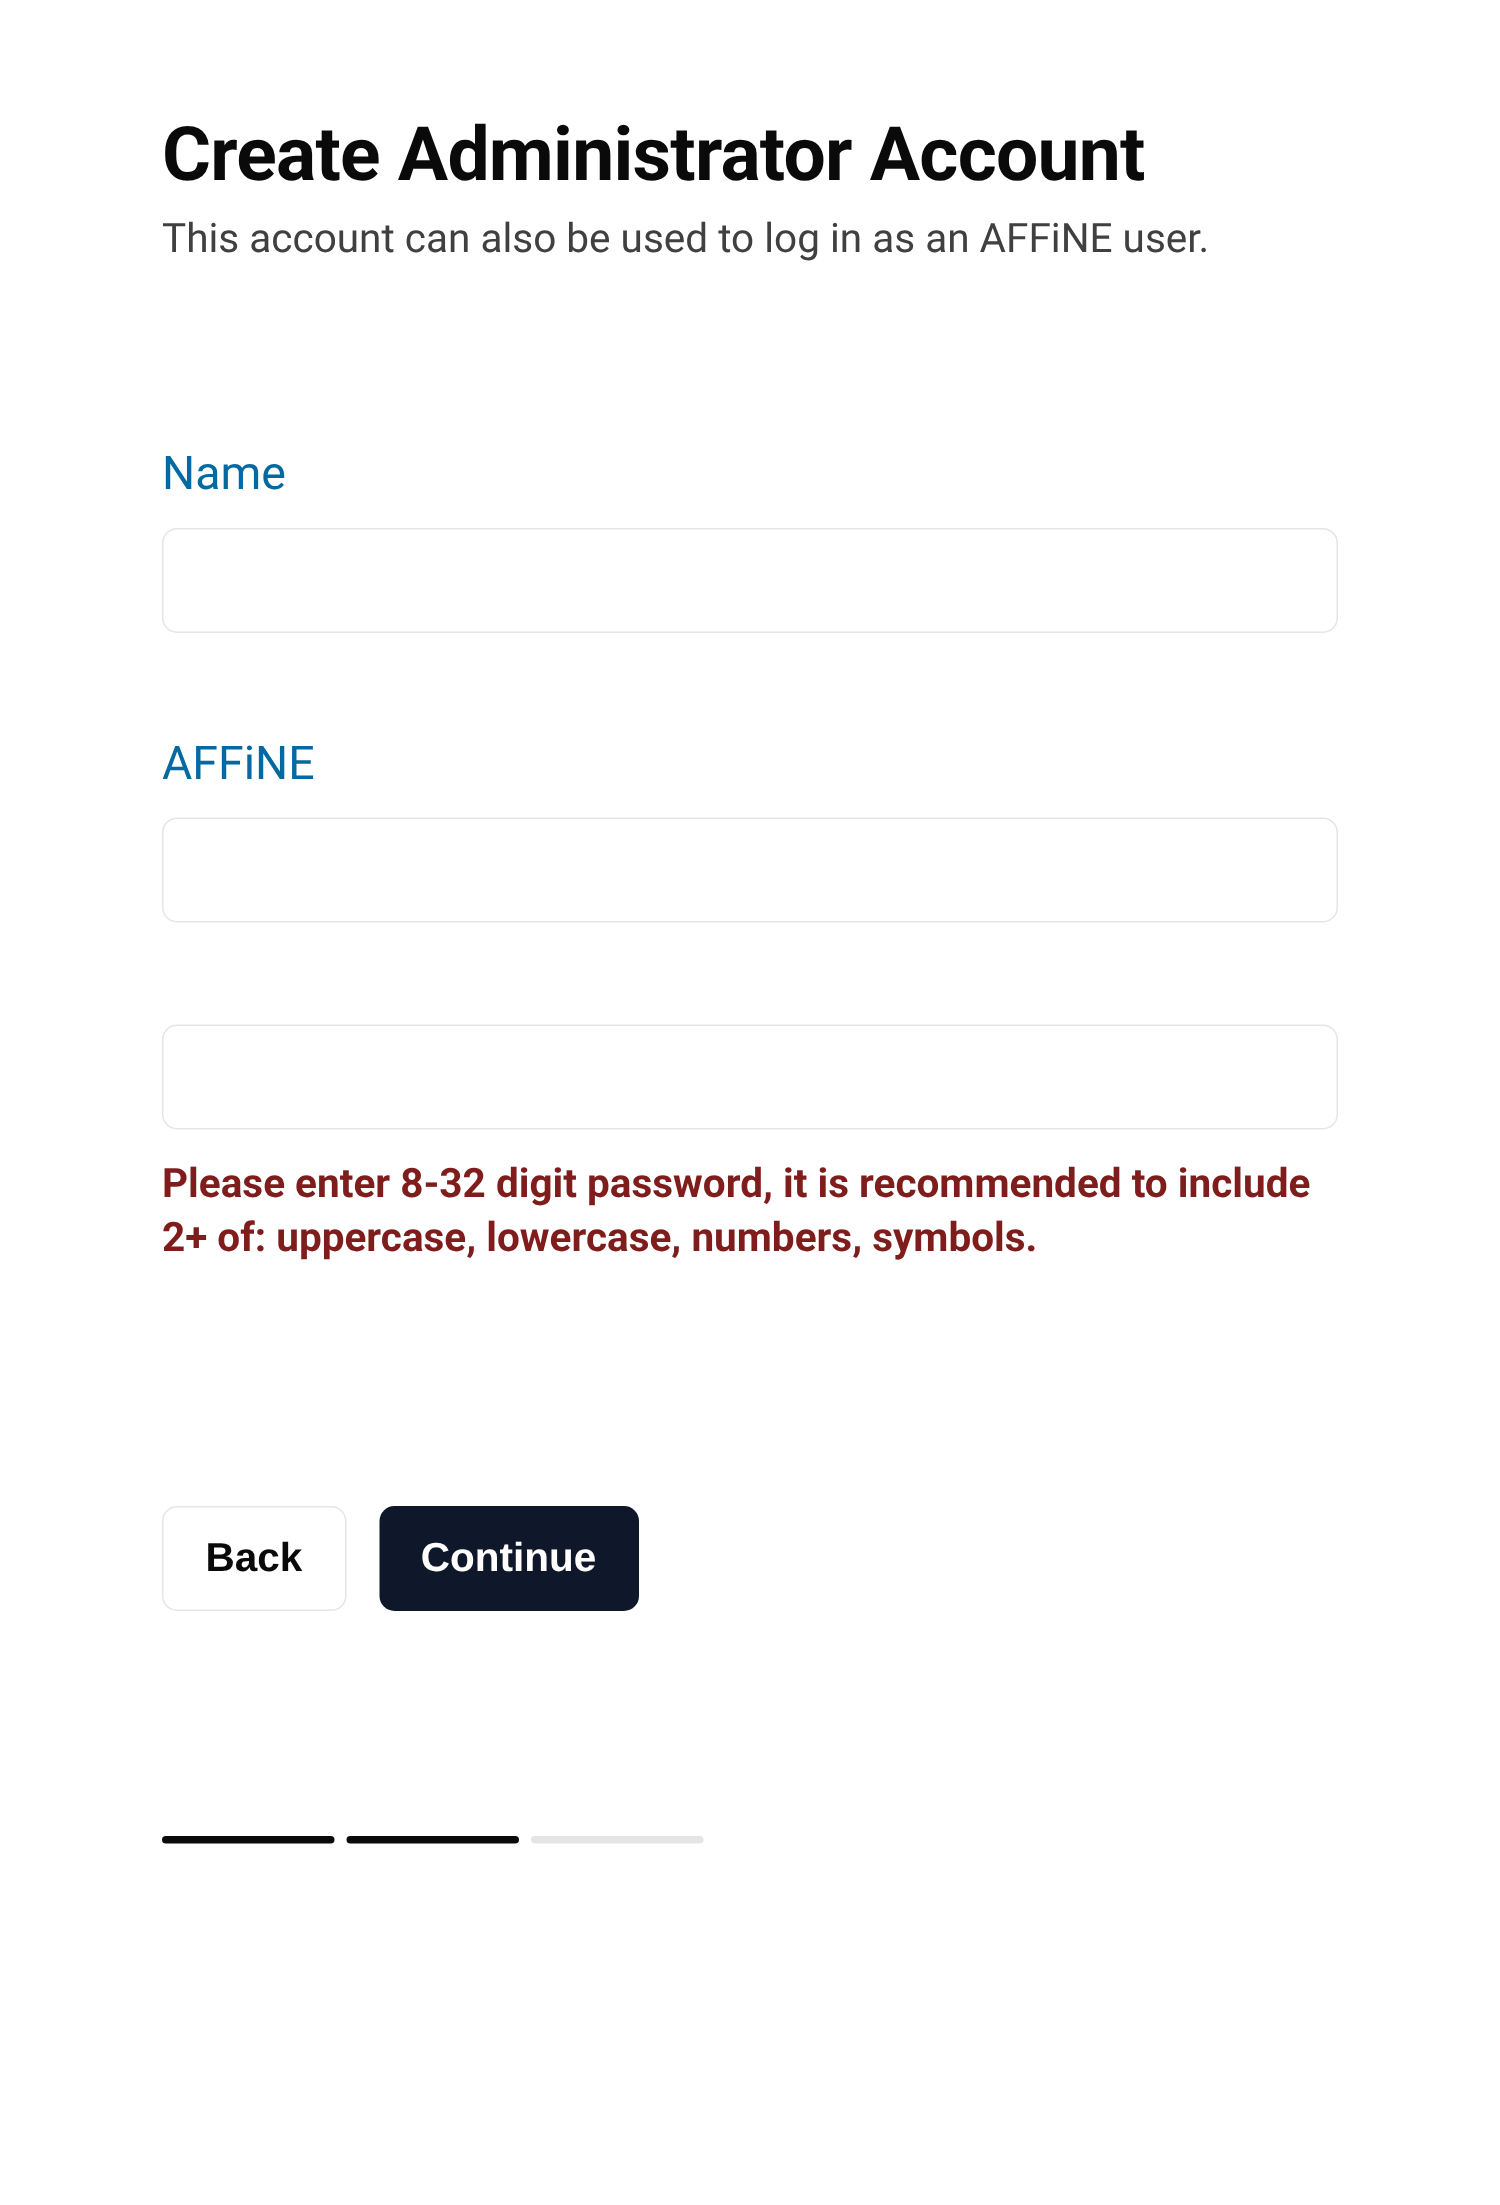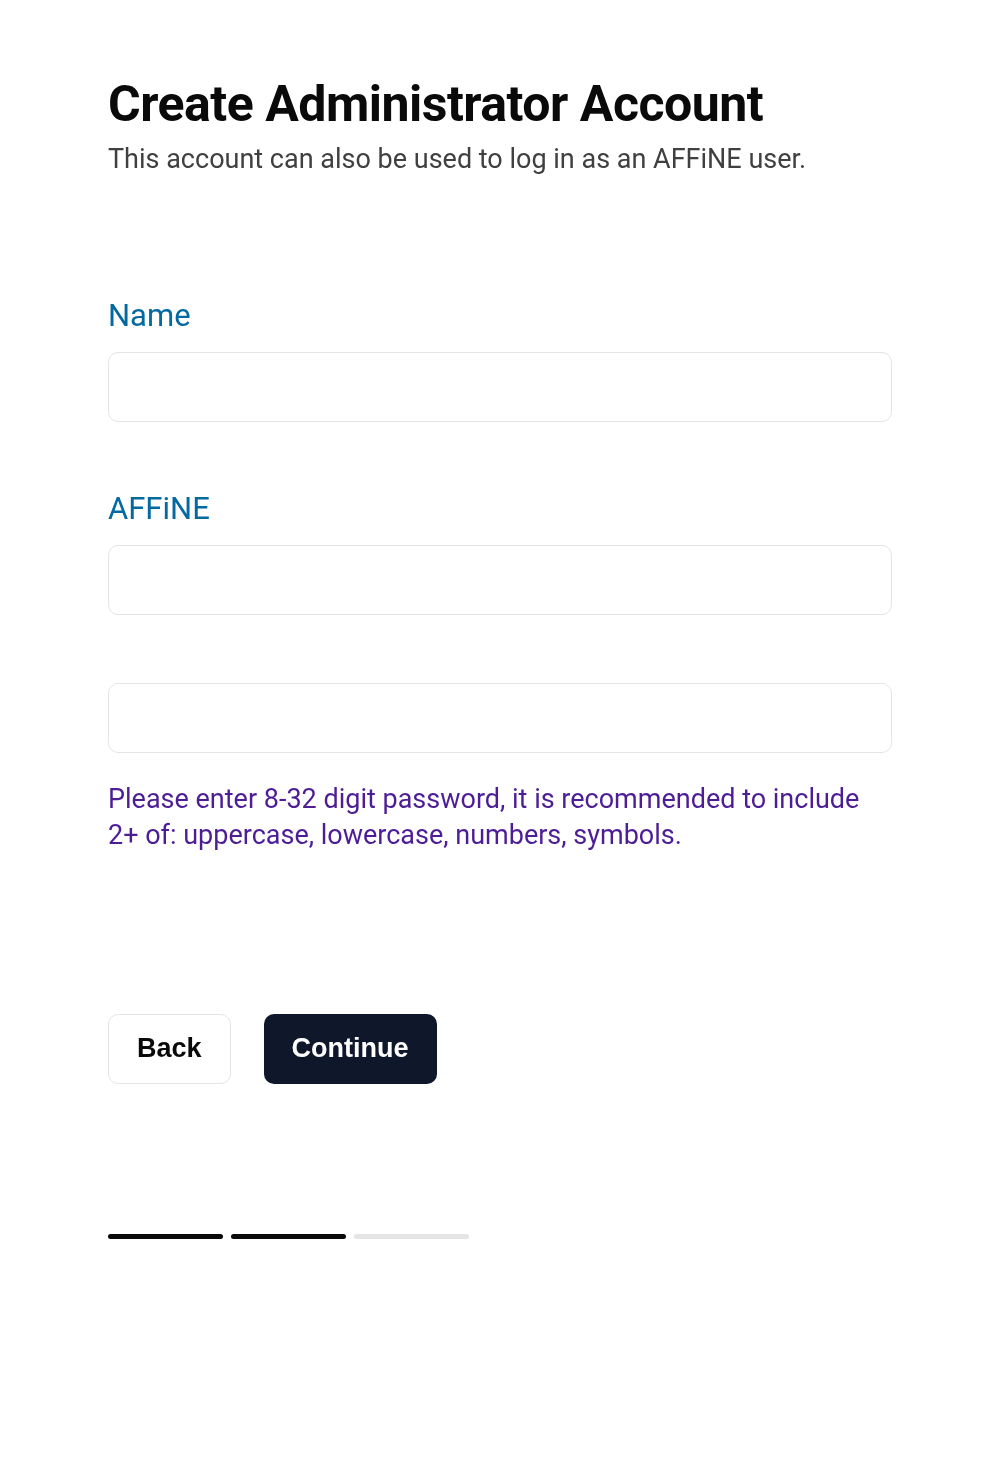--- a/index.html
+++ b/index.html
@@ -45,28 +45,29 @@
       height: 70px;
       border: 1px solid #e5e5e5;
       border-radius: 10px;
       font-size: 24px;
       padding: 0 20px;
       background: #fff;
       outline: none;
     }
     .hint {
       font-size: 27px;
-      color: #4c1d95;
+      color: #7f1d1d;
       line-height: 1.35;
-      margin-top: 28px;
+      margin-top: 18px;
+      font-weight: bold;
     }
     .buttons {
       margin-top: 160px;
       display: flex;
-      gap: 33px;
+      gap: 22px;
     }
     .btn {
       height: 70px;
       padding: 0 28px;
       border-radius: 10px;
       font-size: 27px;
       font-weight: 600;
       cursor: pointer;
       display: inline-flex;
       align-items: center;

